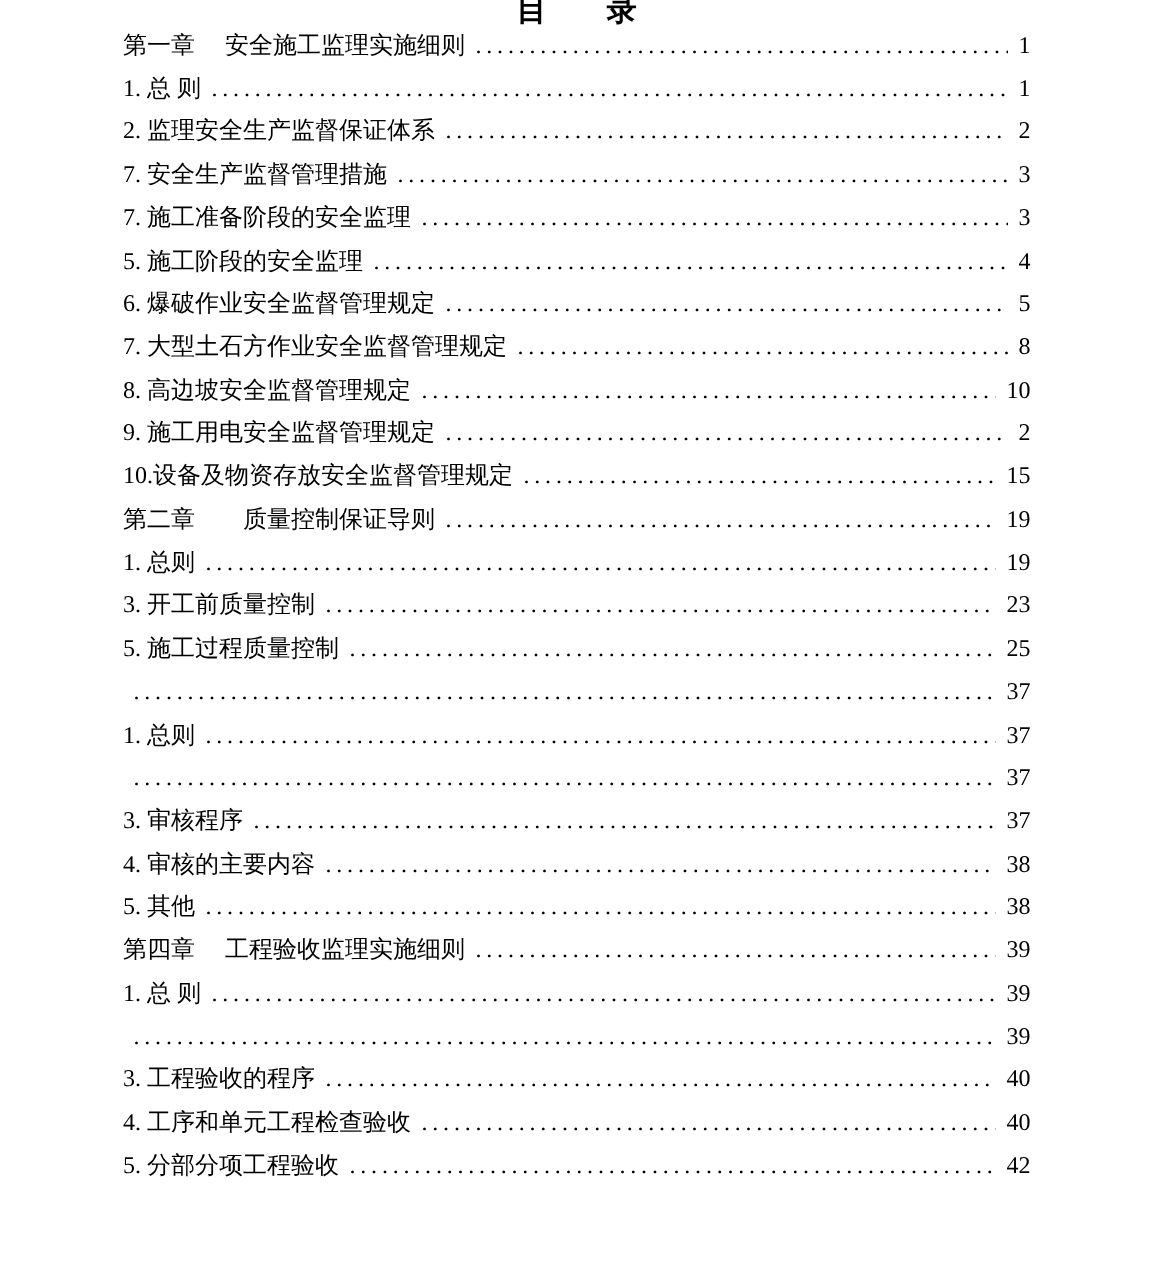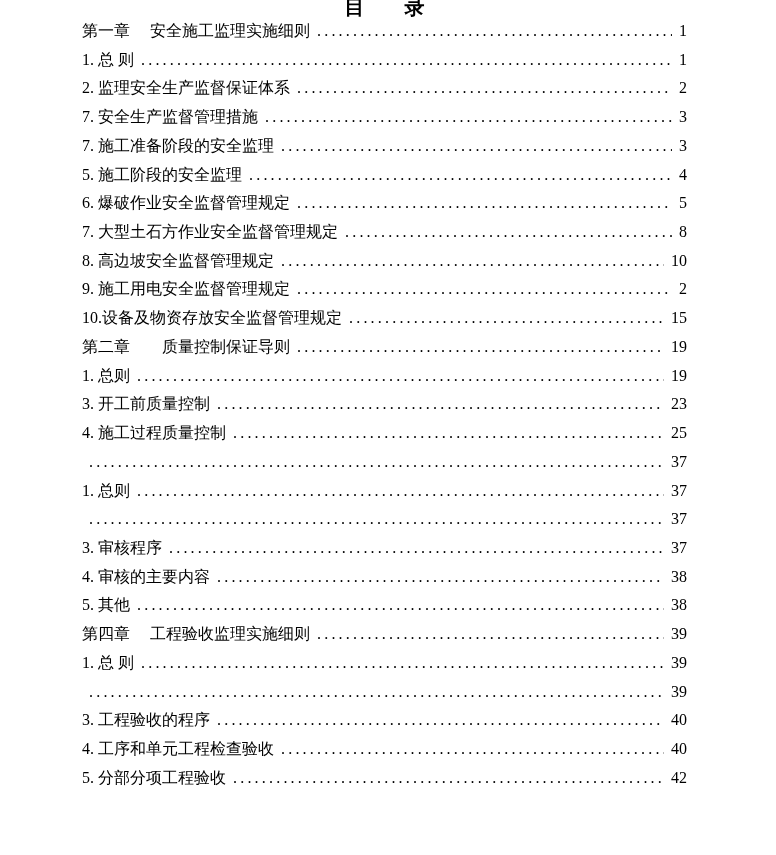--- a/index.html
+++ b/index.html
@@ -153,21 +153,21 @@
   </div>
 
 
   <div class="toc-row">
     <span class="toc-label">3. 开工前质量控制</span>
     <span class="toc-dots"></span>
     <span class="toc-page-num">23</span>
   </div>
 
   <div class="toc-row">
-    <span class="toc-label">4. 施工过程质量控制</span>
+    <span class="toc-label">5. 施工过程质量控制</span>
     <span class="toc-dots"></span>
     <span class="toc-page-num">25</span>
   </div>
 
 
   <div class="toc-row">
     <span class="toc-dots"></span>
     <span class="toc-page-num">37</span>
   </div>
 

